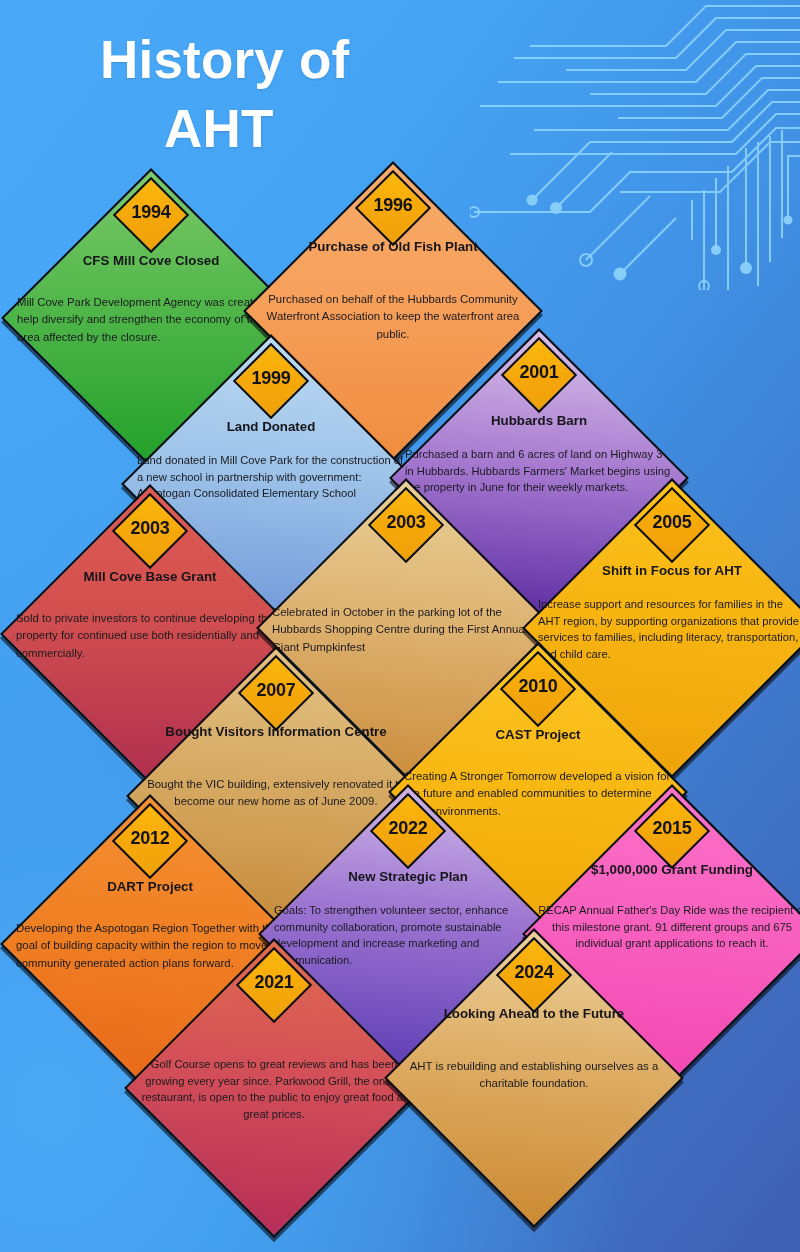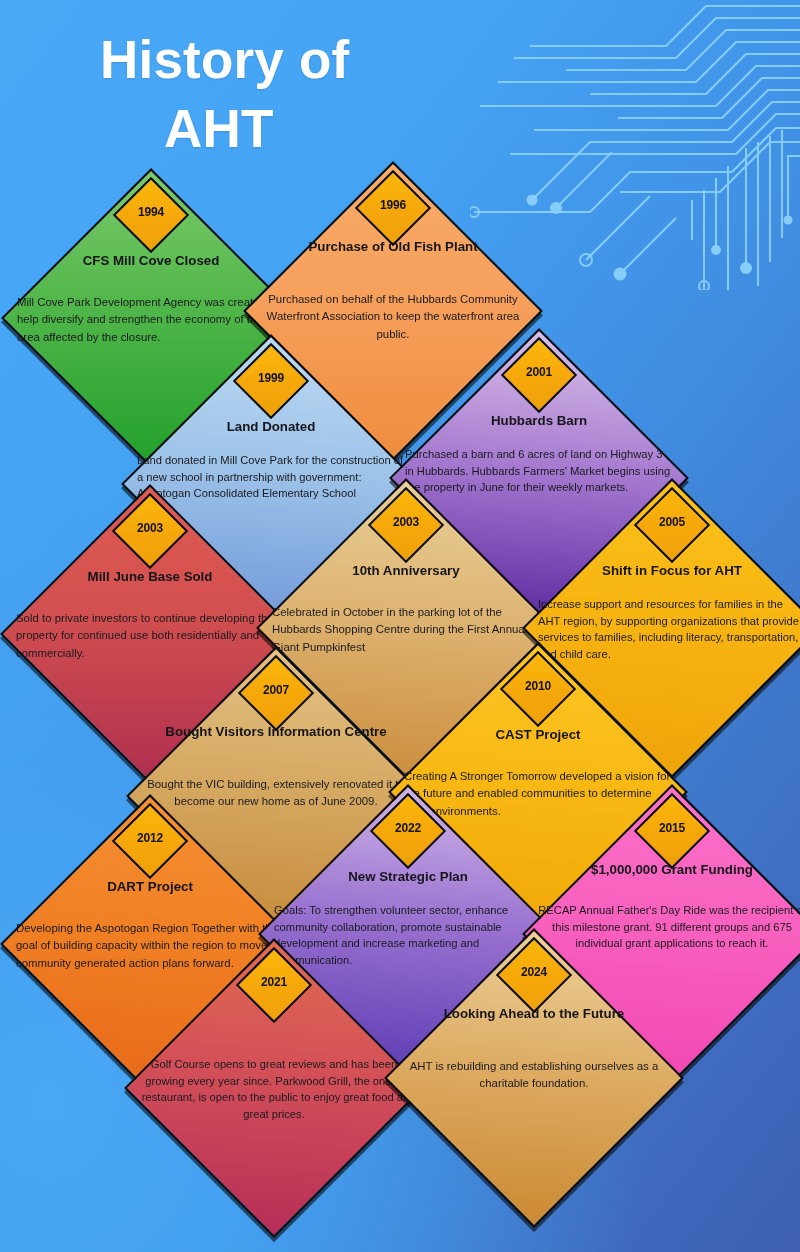--- a/index.html
+++ b/index.html
@@ -106,21 +106,21 @@
     transform:rotate(45deg);
     background:linear-gradient(135deg,#fbb80b 0%,#f5a70a 55%,#efa10a 100%);
     border:2px solid #0d0d10;
   }
   .year .ytxt {
     position:absolute;
     inset:0;
     display:flex;
     align-items:center;
     justify-content:center;
-    font-size:12px;
+    font-size:18px;
     font-weight:bold;
     color:#141317;
     letter-spacing:-.2px;
     padding-bottom:6px;
   }
 
   
   .f-green  { background:linear-gradient(135deg,#7cc96a 0%,#54b84c 42%,#22a02a 100%); }
   .f-orange { background:linear-gradient(135deg,#f9ab68 0%,#f6a05c 45%,#ef8d3f 100%); }
   .f-lblue  { background:linear-gradient(140deg,#bcd9f2 0%,#9dc3e9 45%,#6f97d8 100%); }
@@ -234,33 +234,32 @@
     </div>
     <div class="year">
       <div class="ydia"></div>
       <div class="ytxt">2001</div>
     </div>
   </div>
 
   <div class="node" style="left:44px;  top:528px;">
     <div class="shape f-red"></div>
     <div class="content">
-      <div class="n-title">Mill June Base Sold</div>
+      <div class="n-title">Mill Cove Base Grant</div>
       <div class="n-body">Sold to private investors to continue developing the property for continued use both residentially and commercially.</div>
     </div>
     <div class="year">
       <div class="ydia"></div>
       <div class="ytxt">2003</div>
     </div>
   </div>
 
   <div class="node" style="left:300px; top:522px;">
     <div class="shape f-tan"></div>
     <div class="content">
-      <div class="n-title">10th Anniversary</div>
       <div class="n-body">Celebrated in October in the parking lot of the Hubbards Shopping Centre during the First Annual Giant Pumpkinfest</div>
     </div>
     <div class="year">
       <div class="ydia"></div>
       <div class="ytxt">2003</div>
     </div>
   </div>
 
   <div class="node b6" style="left:566px; top:522px;">
     <div class="shape f-gold"></div>

